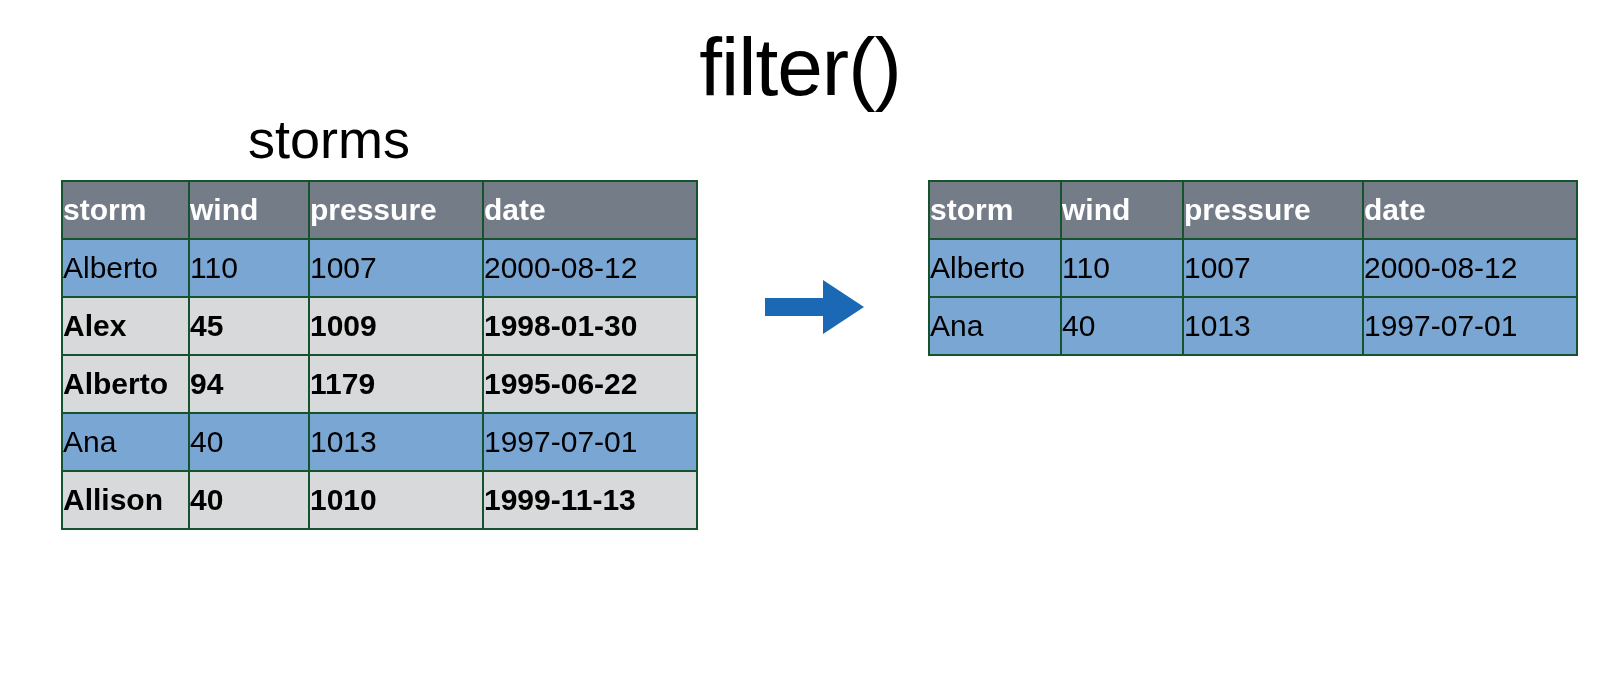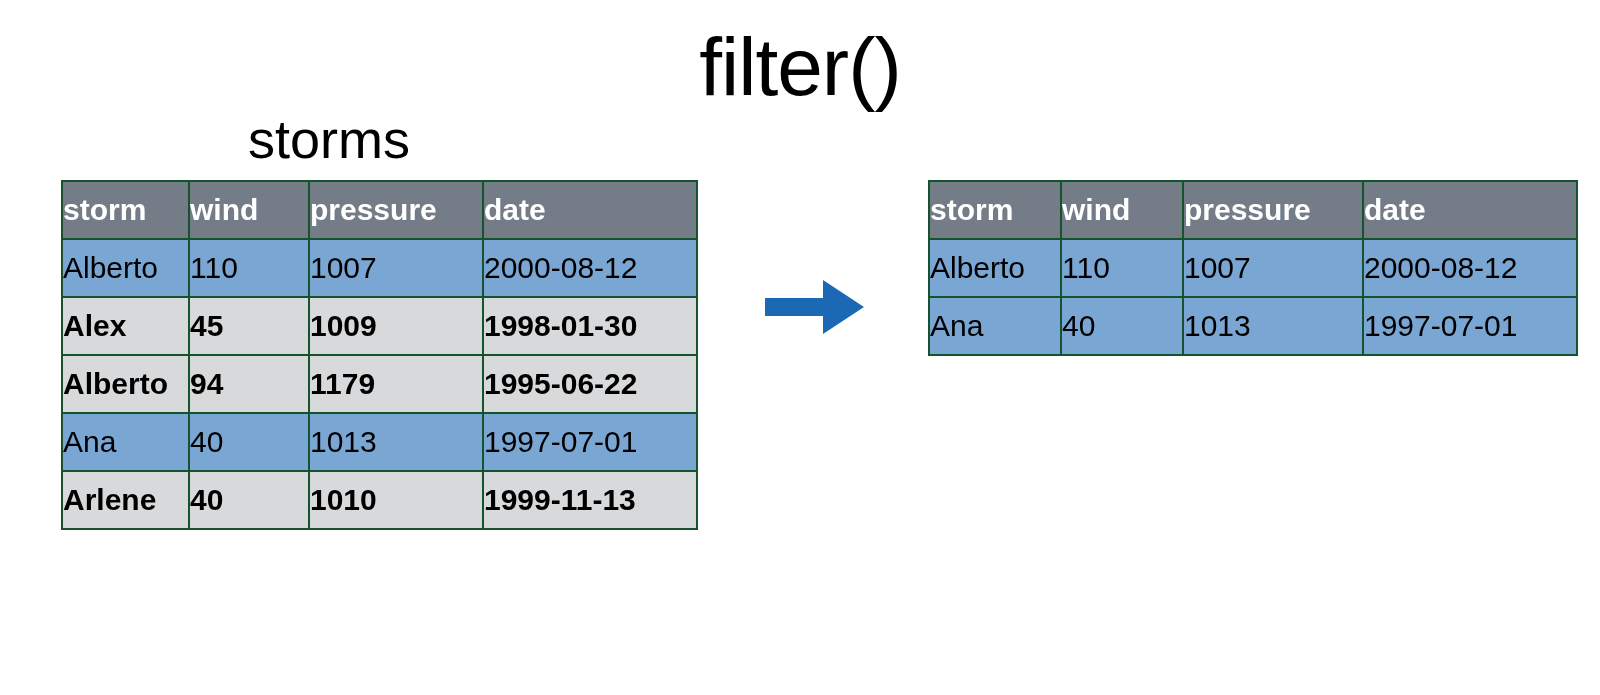--- a/index.html
+++ b/index.html
@@ -118,21 +118,21 @@
           <td>1179</td>
           <td>1995-06-22</td>
         </tr>
         <tr class="hl">
           <td>Ana</td>
           <td>40</td>
           <td>1013</td>
           <td>1997-07-01</td>
         </tr>
         <tr class="norm">
-          <td>Arlene</td>
+          <td>Allison</td>
           <td>40</td>
           <td>1010</td>
           <td>1999-11-13</td>
         </tr>
       </tbody>
     </table>
 
   <svg class="arrow" viewBox="0 0 100 56" aria-hidden="true">
     <polygon points="0,19 58,19 58,1 99,28 58,55 58,37 0,37"></polygon>
   </svg>

